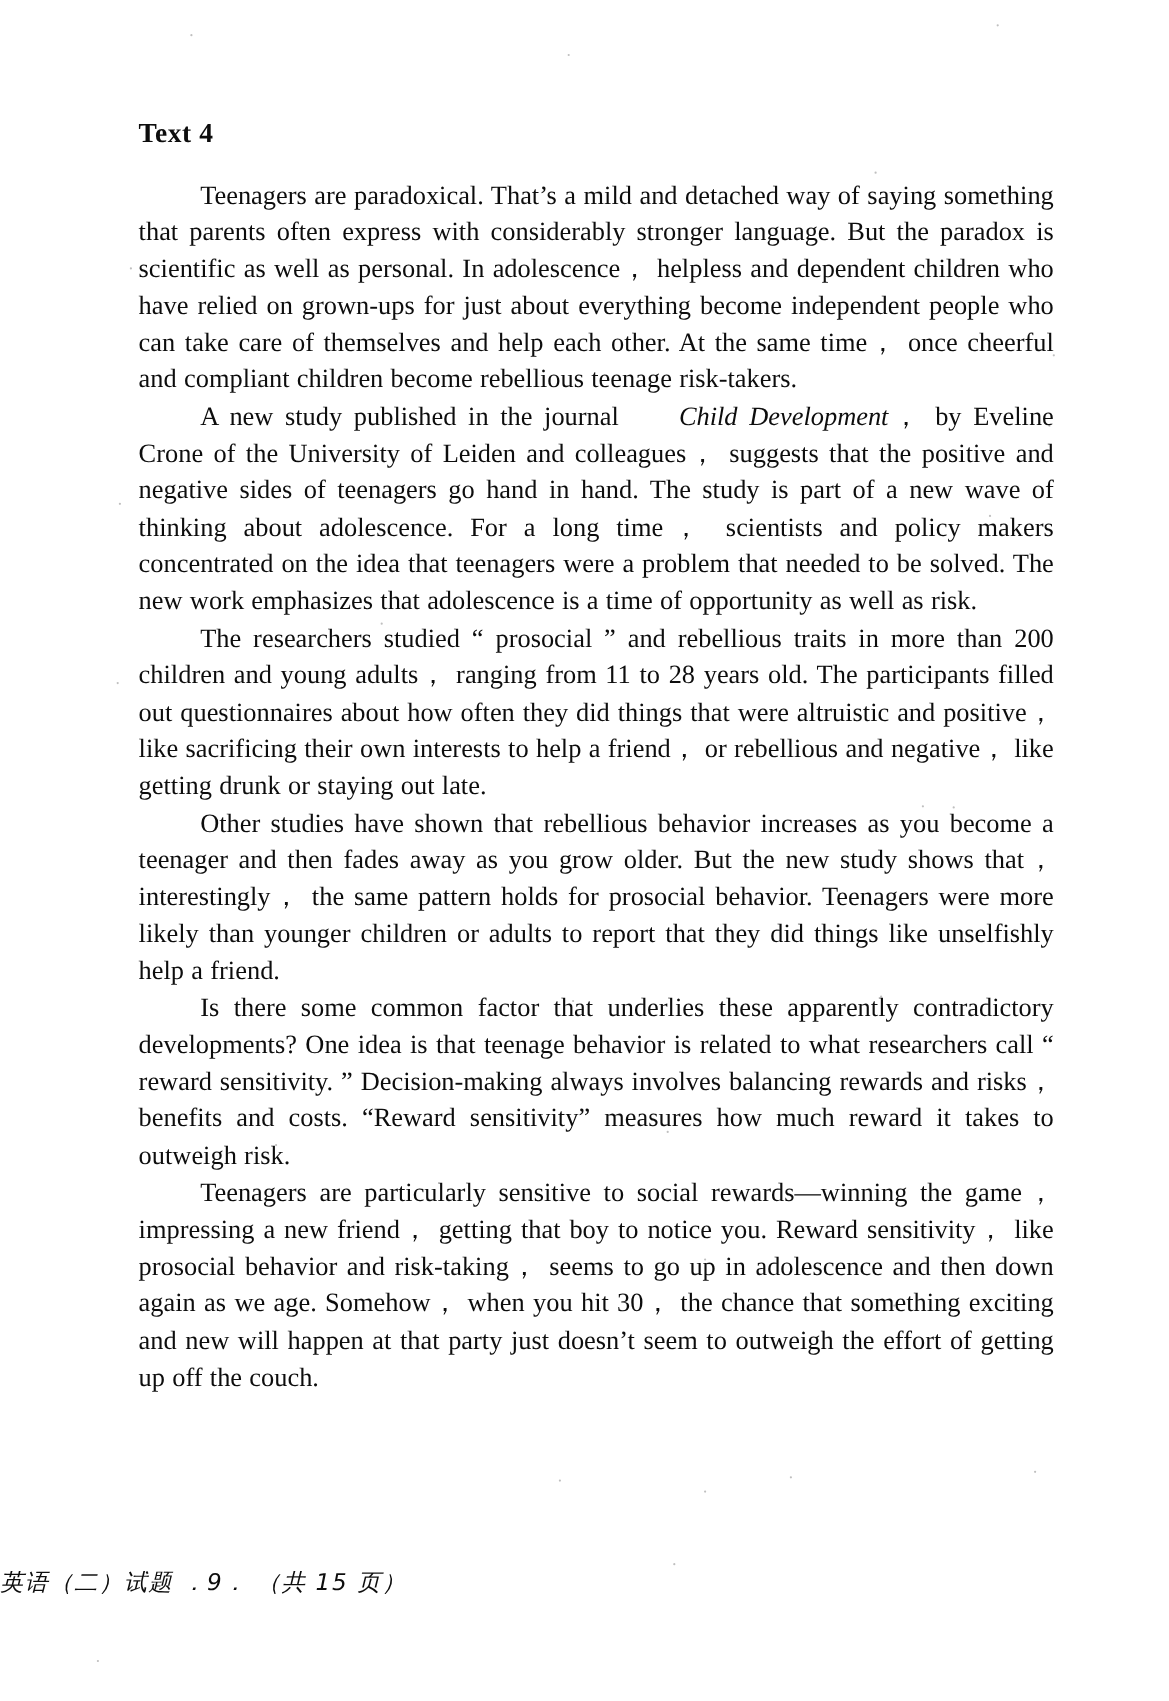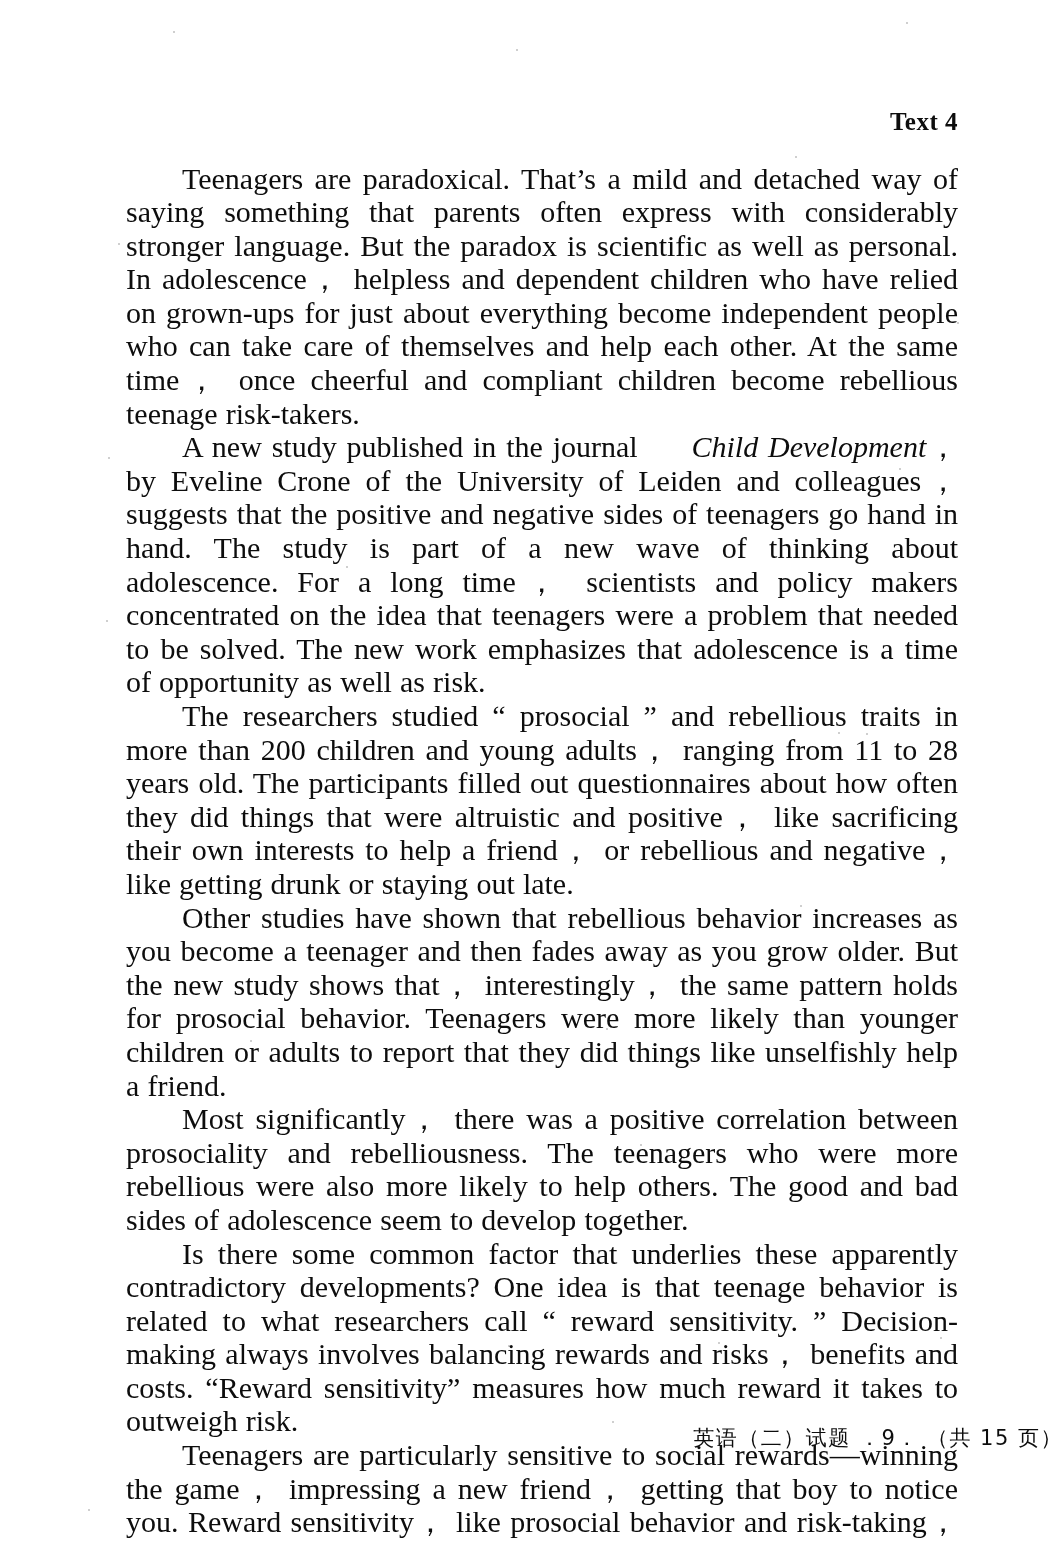--- a/index.html
+++ b/index.html
@@ -36,55 +36,56 @@
 
   
   #content {
     position: absolute;
     left: 126px;
     top: 108px;
     width: 832px;
   }
 
   #doc-title {
-    text-align: right;
+    text-align: left;
     font-weight: bold;
     font-size: 25px;
     letter-spacing: .5px;
     margin: 0 0 26px 0;
     line-height: 1.1;
   }
 
   .para {
     margin: 0;
     text-align: justify;
     text-justify: inter-word;
     text-indent: 56px;
-    font-size: 30px;
+    font-size: 24px;
     line-height: 33.6px;
     word-spacing: .6px;
     font-family: Liberation Serif, serif;
   }
 
   .para .ital {
     font-style: italic;
     margin-left: 44px;
   }
 
   
   #page-footer {
     position: absolute;
     left: 0;
     top: 1424px;
     width: 1063px;
-    text-align: right;
+    text-align: left;
     font-size: 21px;
     letter-spacing: 1.5px;
     color: #0d0d0d;
     font-family: "DejaVu Sans", "Liberation Sans", sans-serif;
+    font-style: italic;
   }
 </style>
 </head>
 <body>
 
 <div id="page-sheet">
 
   <div class="speckle" style="left:173px;top:31px;"></div>
   <div class="speckle" style="left:516px;top:49px;"></div>
   <div class="speckle" style="left:906px;top:22px;"></div>
@@ -112,21 +113,20 @@
   <div class="speckle" style="left:88px;top:1509px;"></div>
 
   <div id="content">
 
     <h1 id="doc-title">Text 4</h1>
 
     <p class="para"><span>Teenagers are paradoxical. That’s a mild and detached way of saying something that parents often express with considerably stronger language. But the paradox is scientific as well as personal. In adolescence， helpless and dependent children who have relied on grown-ups for just about everything become independent people who can take care of themselves and help each other. At the same time， once cheerful and compliant children become rebellious teenage risk-takers.</span></p>
     <p class="para"><span>A new study published in the journal </span><span class="ital">Child Development</span><span>， by Eveline Crone of the University of Leiden and colleagues， suggests that the positive and negative sides of teenagers go hand in hand. The study is part of a new wave of thinking about adolescence. For a long time， scientists and policy makers concentrated on the idea that teenagers were a problem that needed to be solved. The new work emphasizes that adolescence is a time of opportunity as well as risk.</span></p>
     <p class="para"><span>The researchers studied “ prosocial ” and rebellious traits in more than 200 children and young adults， ranging from 11 to 28 years old. The participants filled out questionnaires about how often they did things that were altruistic and positive， like sacrificing their own interests to help a friend， or rebellious and negative， like getting drunk or staying out late.</span></p>
     <p class="para"><span>Other studies have shown that rebellious behavior increases as you become a teenager and then fades away as you grow older. But the new study shows that， interestingly， the same pattern holds for prosocial behavior. Teenagers were more likely than younger children or adults to report that they did things like unselfishly help a friend.</span></p>
-    <p class="para"><span>Most significantly， there was a positive correlation between prosociality and rebelliousness. The teenagers who were more rebellious were also more likely to help others. The good and bad sides of adolescence seem to develop together.</span></p>
     <p class="para"><span>Is there some common factor that underlies these apparently contradictory developments? One idea is that teenage behavior is related to what researchers call “ reward sensitivity. ” Decision-making always involves balancing rewards and risks， benefits and costs. “Reward sensitivity” measures how much reward it takes to outweigh risk.</span></p>
     <p class="para"><span>Teenagers are particularly sensitive to social rewards—winning the game， impressing a new friend， getting that boy to notice you. Reward sensitivity， like prosocial behavior and risk-taking， seems to go up in adolescence and then down again as we age. Somehow， when you hit 30， the chance that something exciting and new will happen at that party just doesn’t seem to outweigh the effort of getting up off the couch.</span></p>
 
   </div>
 
   <div id="page-footer">英语（二）试题 ．9． （共 15 页）</div>
 
 </div>
 
 </body></html>

